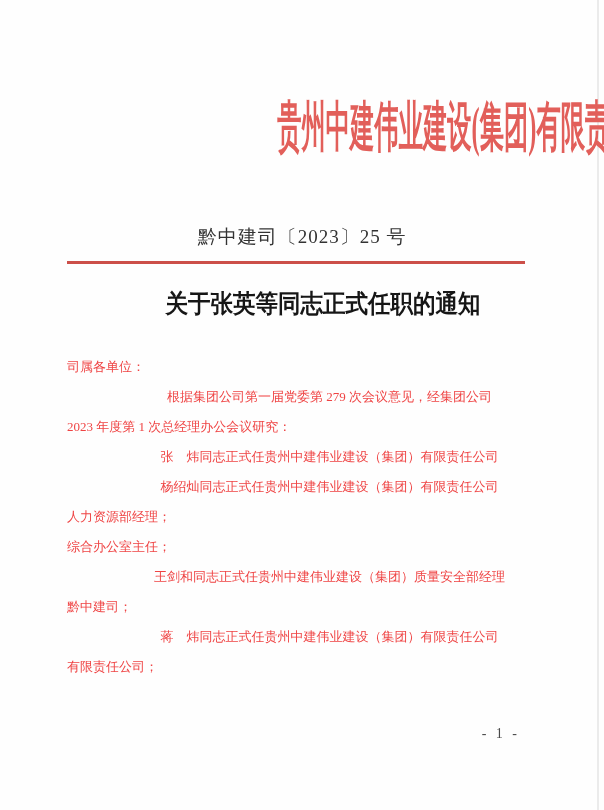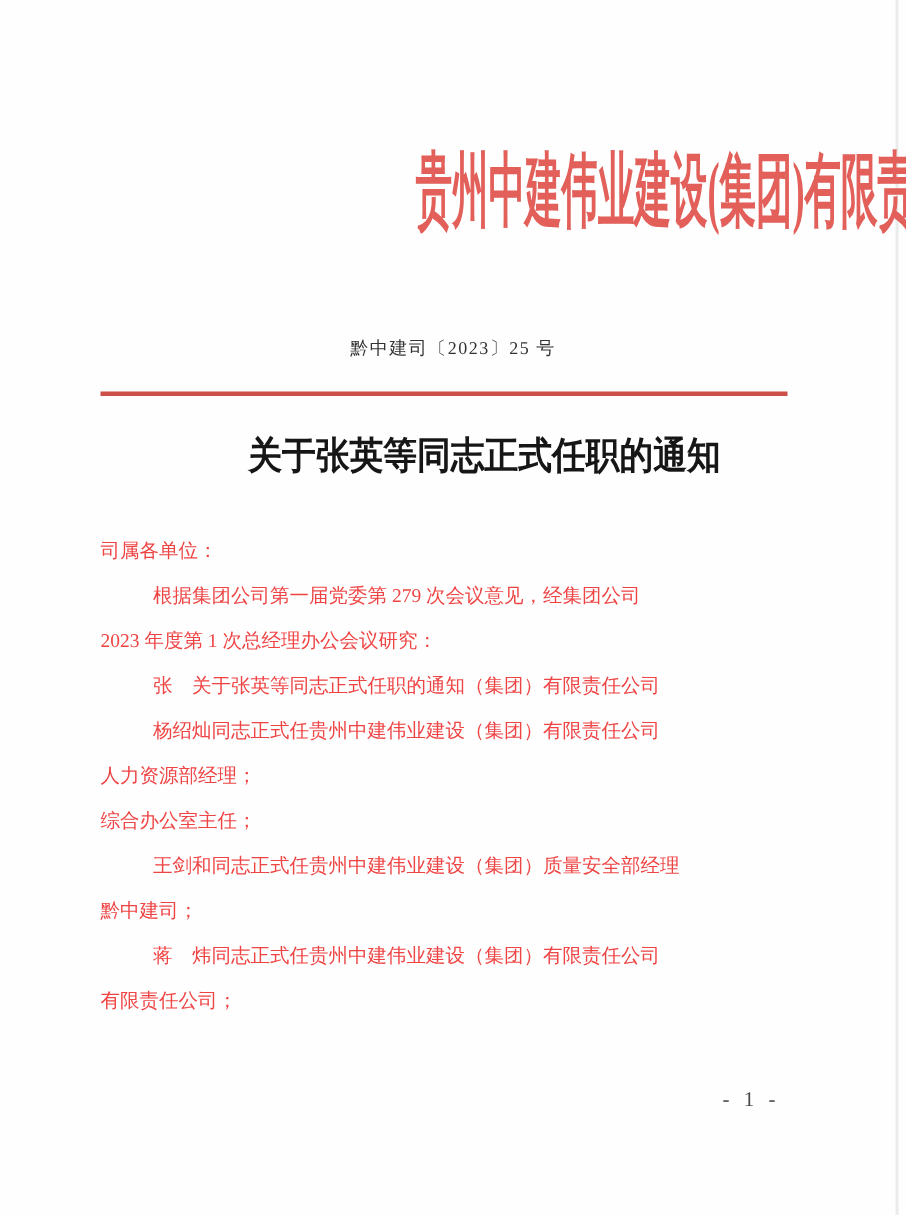--- a/index.html
+++ b/index.html
@@ -43,21 +43,21 @@
     transform-origin: center;
     line-height: 1.1;
   }
   
   .docnum {
     position: absolute;
     top: 224px;
     left: 0;
     width: 100%;
     text-align: center;
-    font-size: 12px;
+    font-size: 19px;
     color: #333333;
     letter-spacing: 1px;
   }
   
   .redline {
     position: absolute;
     top: 261px;
     left: 67px;
     width: 458px;
     height: 3px;
@@ -90,20 +90,21 @@
     font-size: 13px;
     color: #ef4444;
   }
   .doc-body .line {
     height: 30px;
     line-height: 30px;
     white-space: nowrap;
   }
   .doc-body .line.ind {
     padding-left: 35px;
+    text-align: center;
   }
   
   .page-num {
     position: absolute;
     top: 726px;
     right: 84px;
     font-size: 14px;
     color: #4a4a4a;
     letter-spacing: 3px;
   }
@@ -124,21 +125,21 @@
   <div class="redline"></div>
 
   <div class="doc-title">
     <span class="stretch">关于张英等同志正式任职的通知</span>
   </div>
 
   <div class="doc-body">
     <div class="line">司属各单位：</div>
     <div class="line ind">根据集团公司第一届党委第 279 次会议意见，经集团公司</div>
     <div class="line">2023 年度第 1 次总经理办公会议研究：</div>
-    <div class="line ind">张　关于张英等同志正式任职的通知（集团）有限责任公司</div>
+    <div class="line ind">张　炜同志正式任贵州中建伟业建设（集团）有限责任公司</div>
     <div class="line ind">杨绍灿同志正式任贵州中建伟业建设（集团）有限责任公司</div>
     <div class="line">人力资源部经理；</div>
     <div class="line">综合办公室主任；</div>
     <div class="line ind">王剑和同志正式任贵州中建伟业建设（集团）质量安全部经理</div>
     <div class="line">黔中建司；</div>
     <div class="line ind">蒋　炜同志正式任贵州中建伟业建设（集团）有限责任公司</div>
     <div class="line">有限责任公司；</div>
   </div>
 
   <div class="page-num">- 1 -</div>

